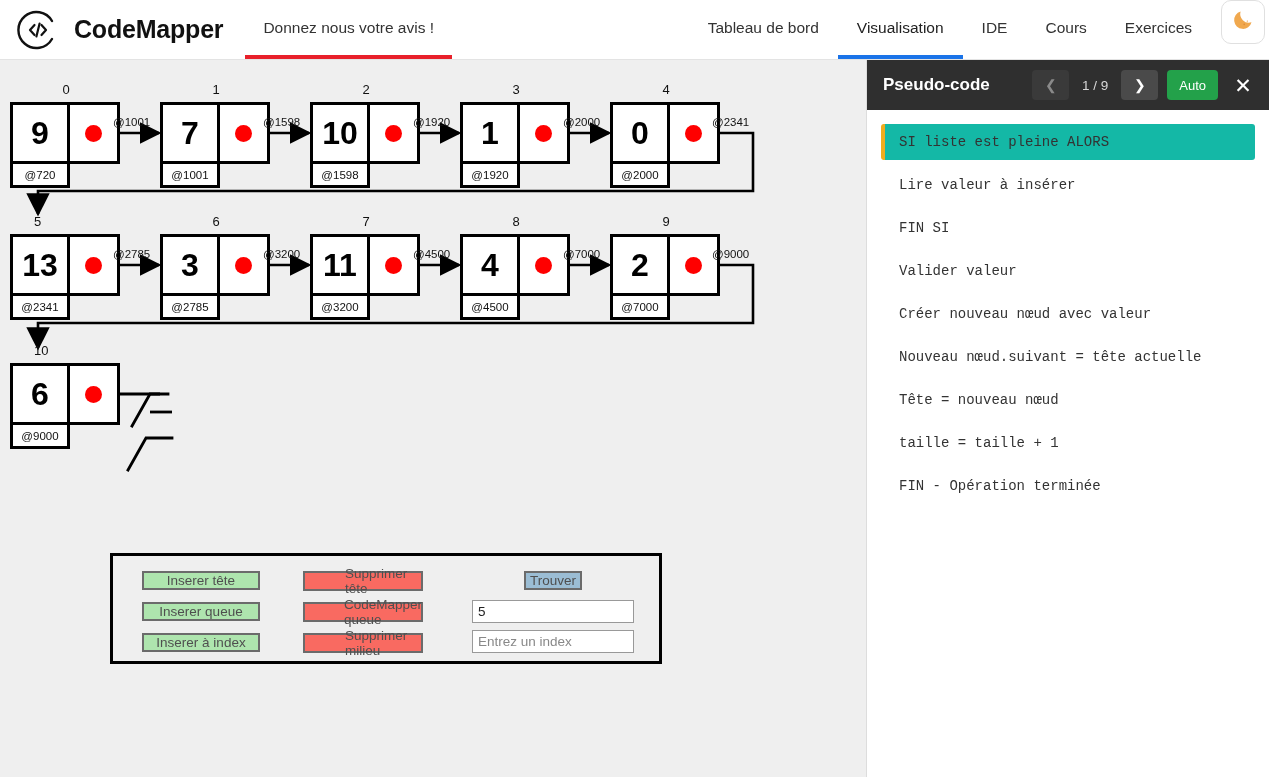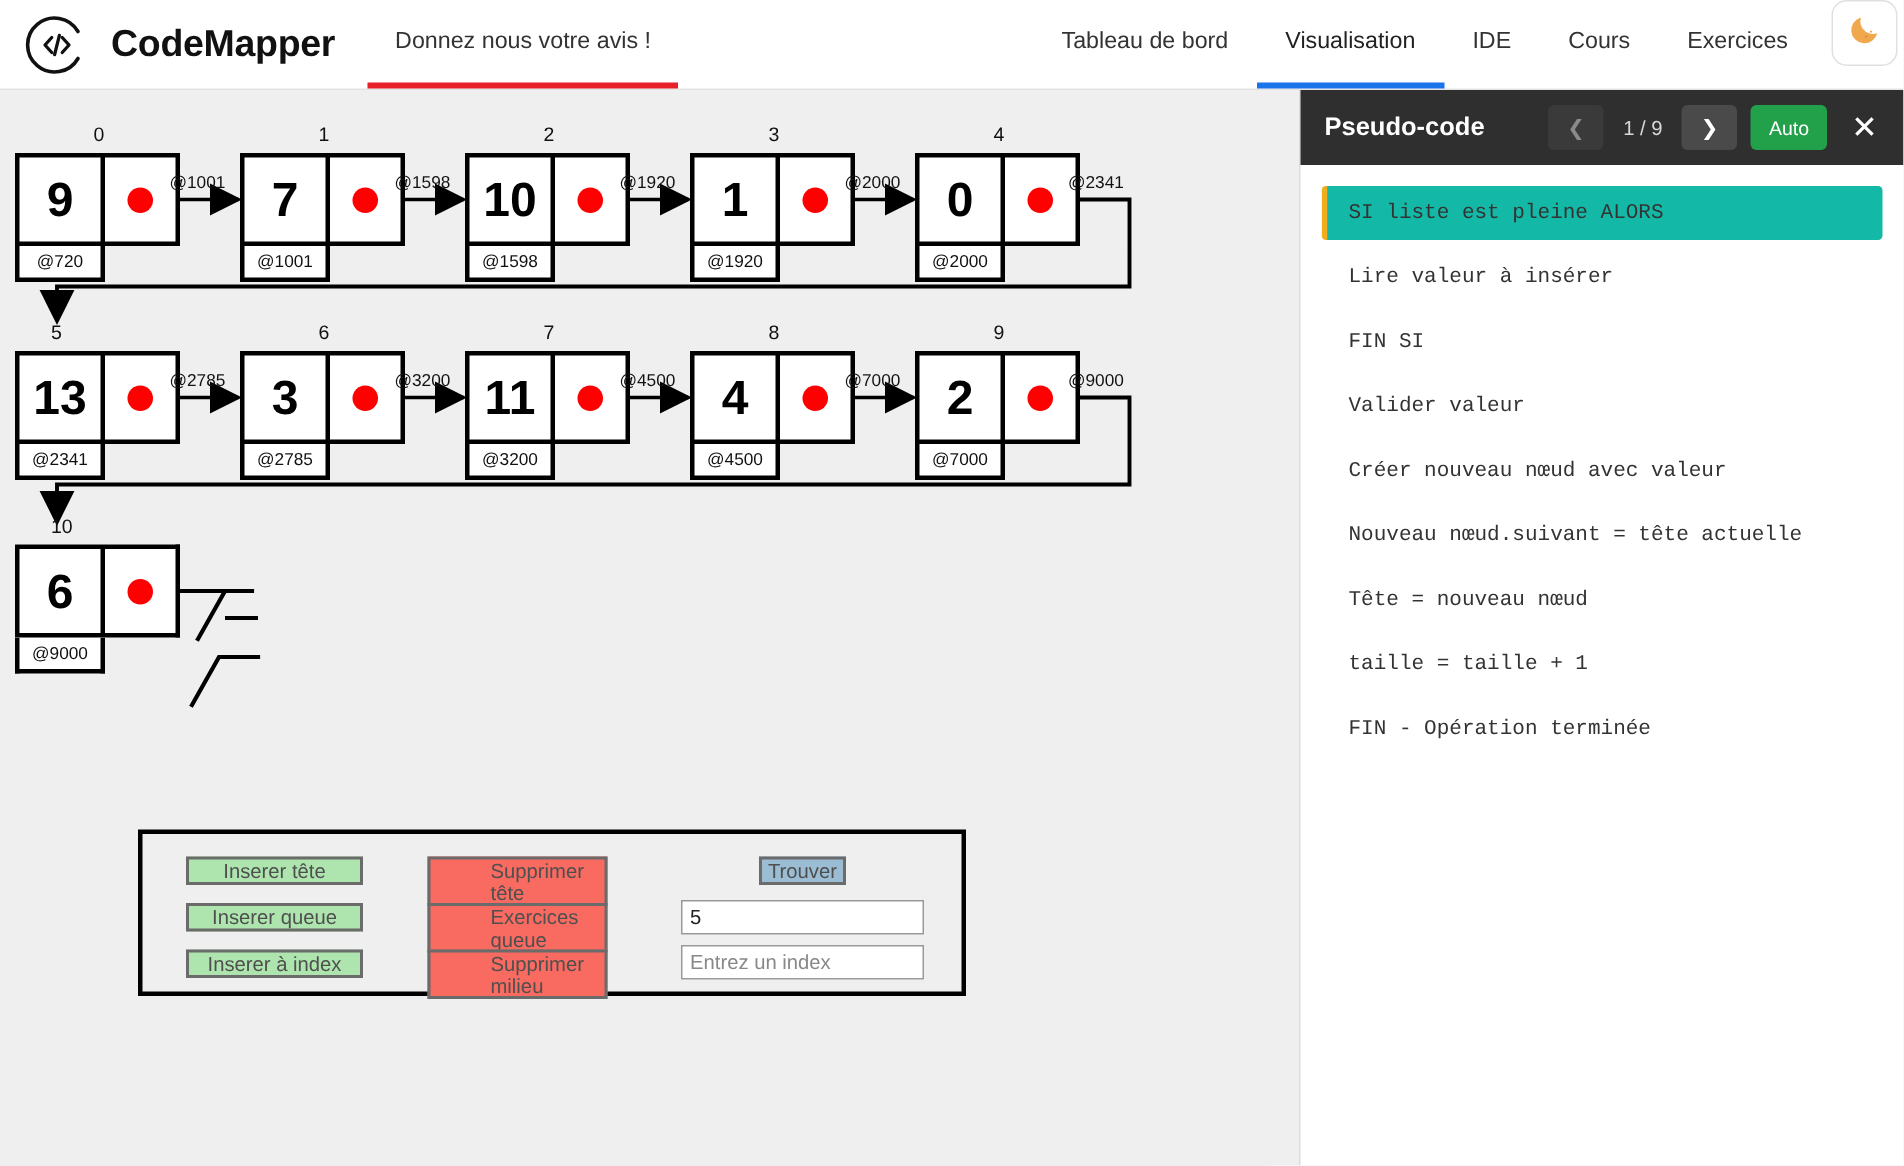--- a/index.html
+++ b/index.html
@@ -67,32 +67,32 @@
     width:60px;height:24px;border:3px solid #000;border-top:0;background:#fff;
     display:flex;align-items:center;justify-content:center;
     font-size:11.5px;color:#111;box-sizing:border-box;
   }
   .edge-label{
     position:absolute;font-size:11.5px;color:#111;white-space:nowrap;
   }
 
   
   .controls{
-    position:absolute;left:92px;top:493px;width:552px;height:111px;
+    position:absolute;left:110px;top:493px;width:552px;height:111px;
     border:3px solid #000;background:#efefef;box-sizing:border-box;
   }
   .ctrl-row{position:absolute;display:flex;align-items:center;}
   .btn{
     border:2px solid #6b6b6b;font-size:13.5px;color:#4f4f4f;
     font-family:"Liberation Sans",sans-serif;
     display:flex;align-items:center;justify-content:center;
     cursor:pointer;box-sizing:border-box;
   }
   .btn-green{background:#aee5ae;width:118px;height:19px;}
-  .btn-red{background:#f96a61;width:120px;height:33px;padding-left:40px;}
+  .btn-red{background:#f96a61;width:120px;height:20px;padding-left:40px;}
   .btn-blue{background:#9bbdd4;width:58px;height:19px;}
   .txtin{
     width:162px;height:23px;border:1px solid #999;background:#fff;
     font-size:13.5px;color:#222;padding:0 5px;box-sizing:border-box;
     font-family:"Liberation Sans",sans-serif;
   }
   .txtin::placeholder{color:#888;}
 
   
   .panel{
@@ -338,21 +338,21 @@
         <div class="btn btn-green">Inserer queue</div>
       </div>
       <div class="ctrl-row" style="left:29px;top:77px;">
         <div class="btn btn-green">Inserer à index</div>
       </div>
 
       <div class="ctrl-row" style="left:190px;top:15px;">
         <div class="btn btn-red">Supprimer tête</div>
       </div>
       <div class="ctrl-row" style="left:190px;top:46px;">
-        <div class="btn btn-red">Exercices queue</div>
+        <div class="btn btn-red">CodeMapper queue</div>
       </div>
       <div class="ctrl-row" style="left:190px;top:77px;">
         <div class="btn btn-red">Supprimer milieu</div>
       </div>
 
       <div class="ctrl-row" style="left:411px;top:15px;">
         <div class="btn btn-blue">Trouver</div>
       </div>
       <div class="ctrl-row" style="left:359px;top:44px;">
         <input class="txtin" type="text" value="5" style="">

